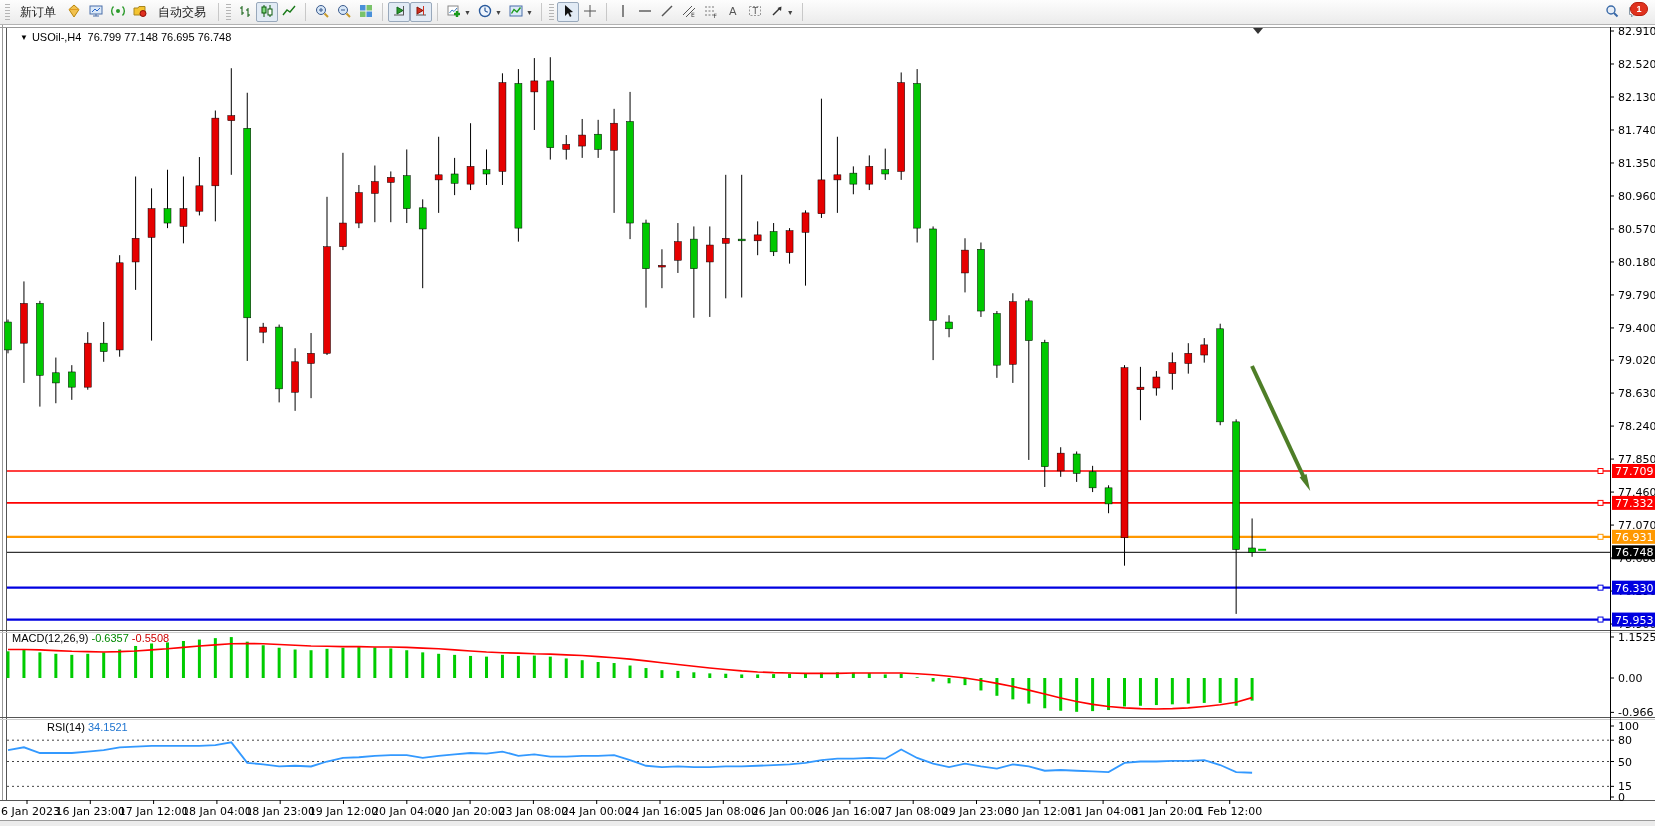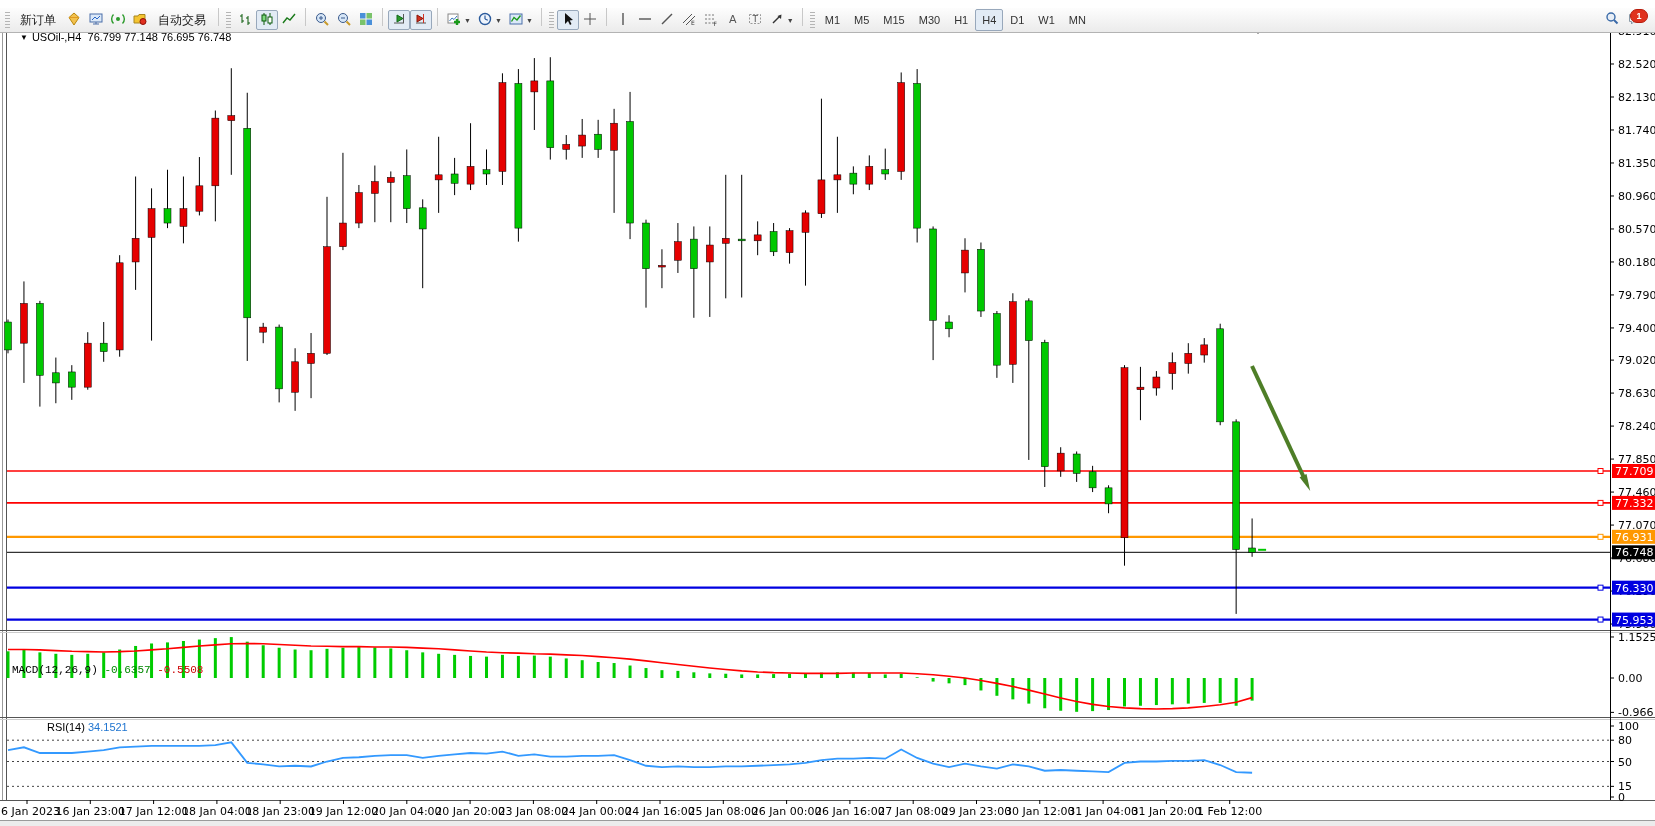--- a/index.html
+++ b/index.html
@@ -1,21 +1,21 @@
 <!DOCTYPE html>
 <html><head>
 <meta charset="utf-8">
 <style>
   html,body{margin:0;padding:0;background:#e8e8e8;width:1655px;height:826px;overflow:hidden;
             font-family:"Liberation Sans", sans-serif;}
   #app{position:relative;width:1655px;height:826px;background:#fff;}
   
   .tb{position:absolute;top:0;left:0;width:1655px;height:24px;z-index:10;
       background:linear-gradient(#fdfdfd,#ebebeb);border-bottom:1px solid #b3b3b3;
-      display:flex;align-items:flex-start;font-size:12px;color:#1a1a1a;margin-top:8px;}
+      display:flex;align-items:center;font-size:12px;color:#1a1a1a;}
   .grp{display:flex;align-items:center;height:24px;padding:0 3px;}
   .sep{width:1px;height:18px;background:#c8c8c8;margin:0 2px;}
   .grip{width:5px;height:16px;margin:0 3px 0 2px;
         background-image:repeating-linear-gradient(to bottom,#b5b5b5 0 1px,transparent 1px 3px);}
   .btn{height:20px;min-width:22px;display:flex;align-items:center;justify-content:center;
        border:1px solid transparent;border-radius:2px;padding:0 2px;box-sizing:border-box;}
   .btn.pressed{border-color:#98a8bb;background:#e2ebf5;}
   .btn .dd{font-size:7px;color:#444;margin-left:2px;}
   .txtbtn{padding:0 6px;font-size:12px;}
   .tf{height:20px;padding:0 6px;display:flex;align-items:center;border:1px solid transparent;
@@ -290,32 +290,20 @@
           <svg width="16" height="16">
               <line x1="4" y1="12" x2="11" y2="5" stroke="#333" stroke-width="1.4"></line>
               <polygon points="12.5,3.5 12,8 8.5,5" fill="#333"></polygon>
             </svg>
         </span>
           <span class="dd">▼</span>
       </div>
     </div>
     <div class="sep"></div>
 
-    <div class="grp" id="tf-group">
-      <div class="grip"></div>
-    <div class="tf">M1</div>
-        <div class="tf">M5</div>
-        <div class="tf">M15</div>
-        <div class="tf">M30</div>
-        <div class="tf">H1</div>
-        <div class="tf pressed">H4</div>
-        <div class="tf">D1</div>
-        <div class="tf">W1</div>
-        <div class="tf">MN</div>
-      </div>
 
     <div class="right">
       <div class="btn">
         <span>
           <svg width="16" height="16">
               <circle cx="7" cy="7" r="4" fill="#e8eef6" stroke="#3a6aa8" stroke-width="1.4"></circle>
               <line x1="10" y1="10" x2="13.5" y2="13.5" stroke="#3a6aa8" stroke-width="2"></line>
             </svg>
         </span>
       </div>
@@ -704,16 +692,16 @@
       <line x1="1103.1" y1="800" x2="1103.1" y2="804" stroke="#000"></line>
       <text x="1103.1" y="815" font-size="11" fill="#000" text-anchor="middle">31 Jan 04:00</text>
       <line x1="1166.3999999999999" y1="800" x2="1166.3999999999999" y2="804" stroke="#000"></line>
       <text x="1166.3999999999999" y="815" font-size="11" fill="#000" text-anchor="middle">31 Jan 20:00</text>
       <line x1="1229.7" y1="800" x2="1229.7" y2="804" stroke="#000"></line>
       <text x="1229.7" y="815" font-size="11" fill="#000" text-anchor="middle">1 Feb 12:00</text>
     </svg>
 
   <div class="ovl" style="top:31px;left:20px;"><span class="tri">▼</span><span>USOil-,H4  76.799 77.148 76.695 76.748</span></div>
 
-  <div class="ovl" style="top:664px;left:12px;font-family:Liberation Mono, monospace;"><span>MACD(12,26,9)</span> <span class="v-green">-0.6357</span> <span class="v-red">-0.5508</span></div>
+  <div class="ovl" style="top:632px;left:12px;"><span>MACD(12,26,9)</span> <span class="v-green">-0.6357</span> <span class="v-red">-0.5508</span></div>
 
   <div class="ovl" style="top:721px;left:12px;padding-left:35px;"><span>RSI(14)</span> <span class="v-blue">34.1521</span></div>
 </div>
 
 </body></html>

